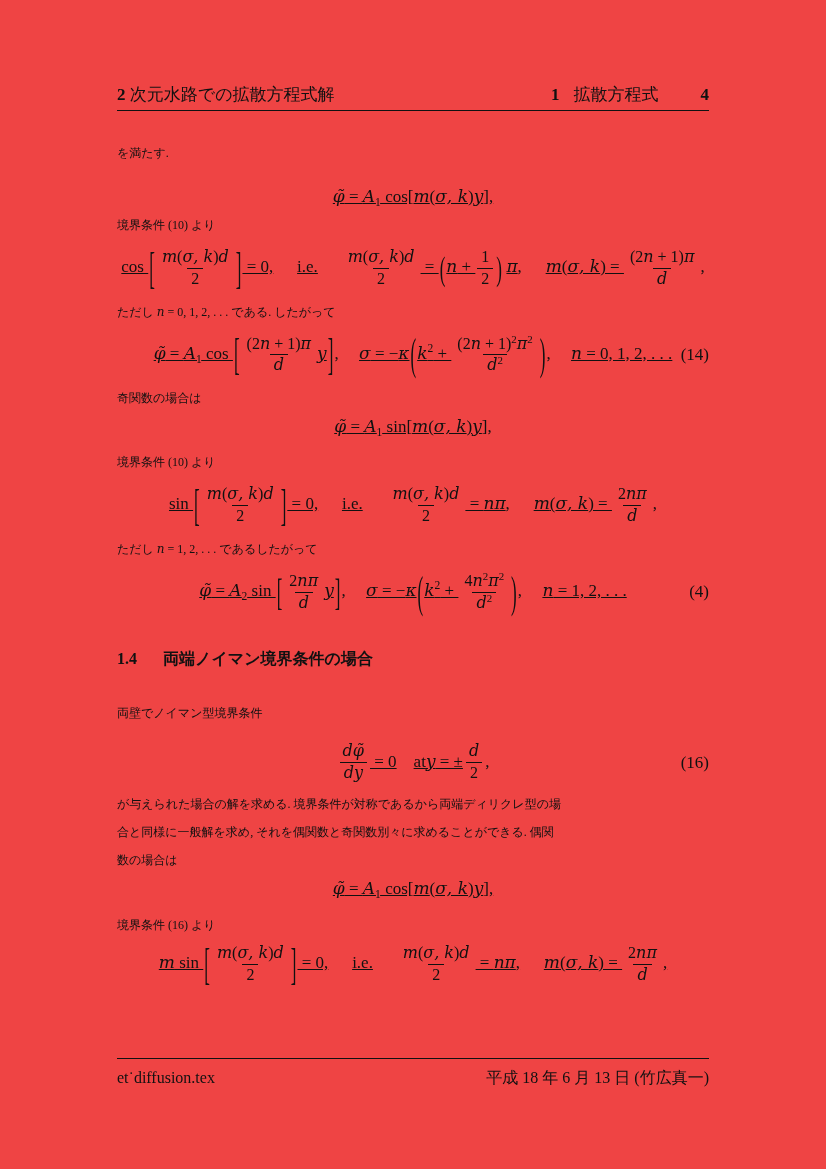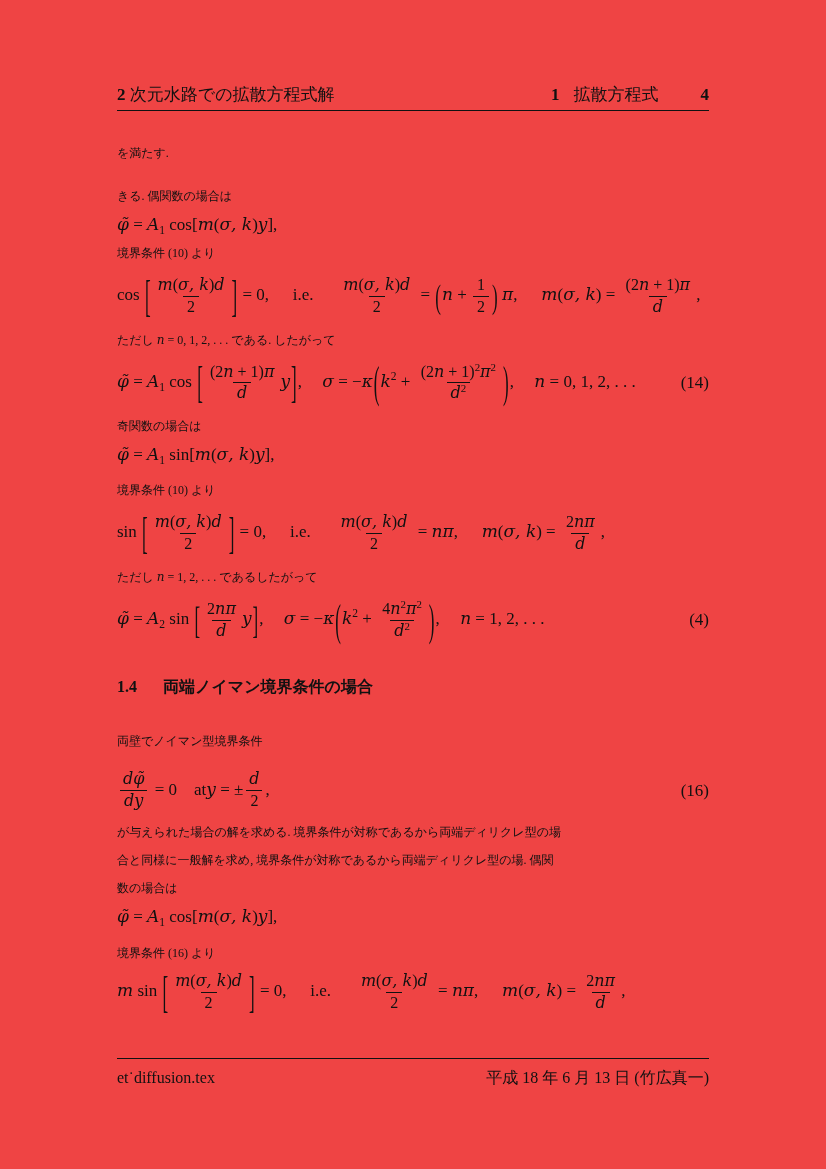--- a/index.html
+++ b/index.html
@@ -31,24 +31,25 @@
 
   
   .pline, .para, .tline { line-height:28px; font-size:12px; }
   .p-satisfy { margin-top:28px; }
   .para-even { margin-top:15px; }
   .pline { white-space:nowrap; }
 
   
   .equation {
     position:relative;
-    text-align:left;
+    text-align:center;
     line-height:28px;
     font-size:17px;
     font-family:"Liberation Serif","DejaVu Serif",serif;
+    text-decoration:underline;
   }
   .eq-pad8 { padding:8px 0; }
   .eq-pad6 { padding:6px 0; }
   .eq-pad4 { padding:4px 0; }
   .eq16 { margin-top:8px; }
   .mi { font-style:italic; font-family:"DejaVu Serif","Liberation Serif",serif; }
   .mr { font-style:normal; }
   .frac {
     display:inline-flex; flex-direction:column; align-items:center;
     vertical-align:middle; margin:0 2px;
@@ -101,21 +102,20 @@
       <span class="h-right">
         <span class="h-num">1</span>
         <span>拡散方程式</span>
         <span class="h-page">4</span>
       </span>
     </div>
 
     <div class="pline p-satisfy">を満たす.</div>
 
     <div class="para para-even">
-      <div class="pline">きる. 偶関数の場合は</div>
     </div>
 
     <div class="equation"><span class="mi">φ̃</span><span class="mr"> = </span><span class="mi">A</span><sub>1</sub><span class="mr"> cos[</span><span class="mi">m</span><span class="mr">(</span><span class="mi">σ, k</span><span class="mr">)</span><span class="mi">y</span><span class="mr">],</span></div>
 
     <div class="pline bc">境界条件 (10) より</div>
 
     <div class="equation eq-pad8"><span class="mr">cos </span><span class="delim" style="transform: scaleY(2.6);">[</span><span class="frac">
           <span class="num"><span class="mi">m</span><span class="mr">(</span><span class="mi">σ, k</span><span class="mr">)</span><span class="mi">d</span></span>
           <span class="den"><span class="mr">2</span></span>
         </span><span class="delim" style="transform: scaleY(2.6);">]</span><span class="mr"> = 0,</span><span class="msp" style="width: 1.4em;"></span><span class="mr">i.e.</span><span class="msp" style="width: 1.4em;"></span><span class="frac">
@@ -185,21 +185,21 @@
             <span class="den"><span class="mi">dy</span></span>
           </span><span class="mr"> = 0</span><span class="msp" style="width: 1em;"></span><span class="mr">at</span><span class="mi">y</span><span class="mr"> = ±</span><span class="frac">
             <span class="num"><span class="mi">d</span></span>
             <span class="den"><span class="mr">2</span></span>
           </span><span class="mr">,</span></span>
       <span class="eq-tag">(16)</span>
     </div>
 
     <div class="para">
       <div class="pline">が与えられた場合の解を求める. 境界条件が対称であるから両端ディリクレ型の場</div>
-      <div class="pline">合と同様に一般解を求め, 境界条件が対称であるから両端ディリクレ型の場. 偶関</div>
+      <div class="pline">合と同様に一般解を求め, それを偶関数と奇関数別々に求めることができる. 偶関</div>
       <div class="pline">数の場合は</div>
     </div>
 
     <div class="equation"><span class="mi">φ̃</span><span class="mr"> = </span><span class="mi">A</span><sub>1</sub><span class="mr"> cos[</span><span class="mi">m</span><span class="mr">(</span><span class="mi">σ, k</span><span class="mr">)</span><span class="mi">y</span><span class="mr">],</span></div>
 
     <div class="pline bc16">境界条件 (16) より</div>
 
     <div class="equation eq-pad4"><span class="mi">m</span><span class="mr"> sin </span><span class="delim" style="transform: scaleY(2.6);">[</span><span class="frac">
           <span class="num"><span class="mi">m</span><span class="mr">(</span><span class="mi">σ, k</span><span class="mr">)</span><span class="mi">d</span></span>
           <span class="den"><span class="mr">2</span></span>

